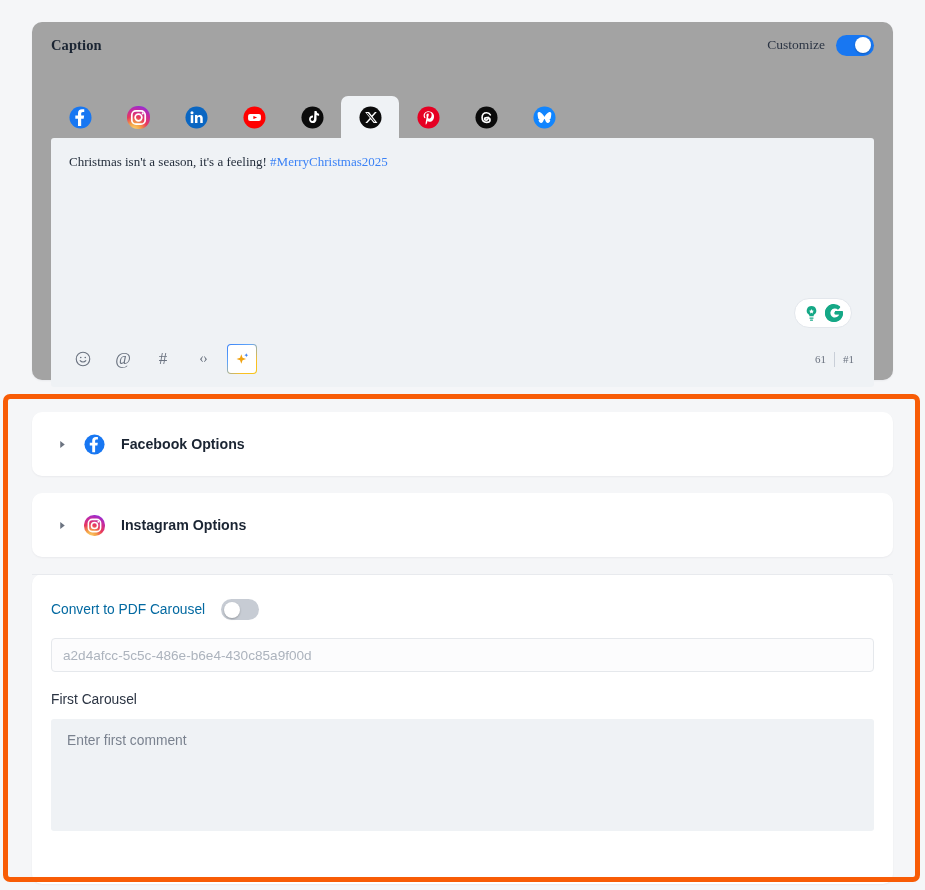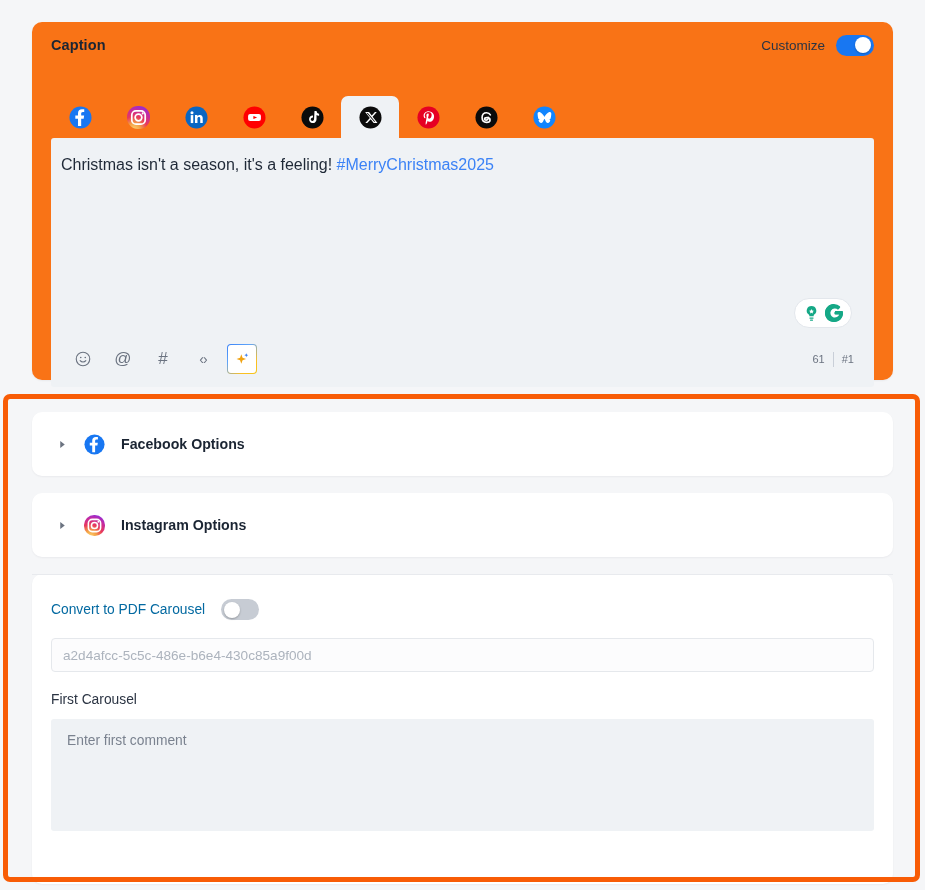--- a/index.html
+++ b/index.html
@@ -8,22 +8,23 @@
     width: 925px; height: 890px;
     background: #F5F6F8;
     font-family: "Liberation Sans", sans-serif;
     -webkit-font-smoothing: antialiased;
   }
   .page { position: relative; width: 925px; height: 890px; overflow: hidden; }
 
   
   .caption-card {
     position: absolute; left: 32px; top: 22px; width: 861px; height: 358px;
-    background: #f97316; border-radius: 10px;
+    background: #a3a3a3; border-radius: 10px;
     box-shadow: 0 1px 2px rgba(16,24,40,.05);
+    font-family: Liberation Serif, serif;
   }
   .caption-head {
     position: absolute; left: 0; top: 0; right: 0; height: 46px;
     display: flex; align-items: center; justify-content: space-between;
     padding: 0 19px 0 19px;
   }
   .caption-title { font-size: 14.5px; font-weight: 700; color: #1B2533; letter-spacing: .1px; }
   .customize-wrap { display: flex; align-items: center; gap: 11px; }
   .customize-label { font-size: 13.5px; color: #2B3443; }
   .toggle {
@@ -48,22 +49,22 @@
   }
   .ptab.active { background: #EFF2F5; }
   .picon { width: 23px; height: 23px; display: block; }
 
   
   .editor {
     position: absolute; left: 19px; top: 116px; width: 823px; height: 249px;
     background: #EFF2F5; border-radius: 3px;
   }
   .editor-text {
-    position: absolute; left: 10px; top: 15px; right: 18px;
-    font-size: 16px; color: #1F2937; line-height: 1.45;
+    position: absolute; left: 18px; top: 15px; right: 18px;
+    font-size: 13px; color: #1F2937; line-height: 1.45;
   }
   .editor-text .hash { color: #3B82F6; }
 
   .grammarly {
     position: absolute; right: 22px; top: 160px;
     width: 58px; height: 30px; background: #fff; border: 1px solid #E3E7EC;
     border-radius: 15px; display: flex; align-items: center; justify-content: center; gap: 3px;
     cursor: pointer;
   }
 

